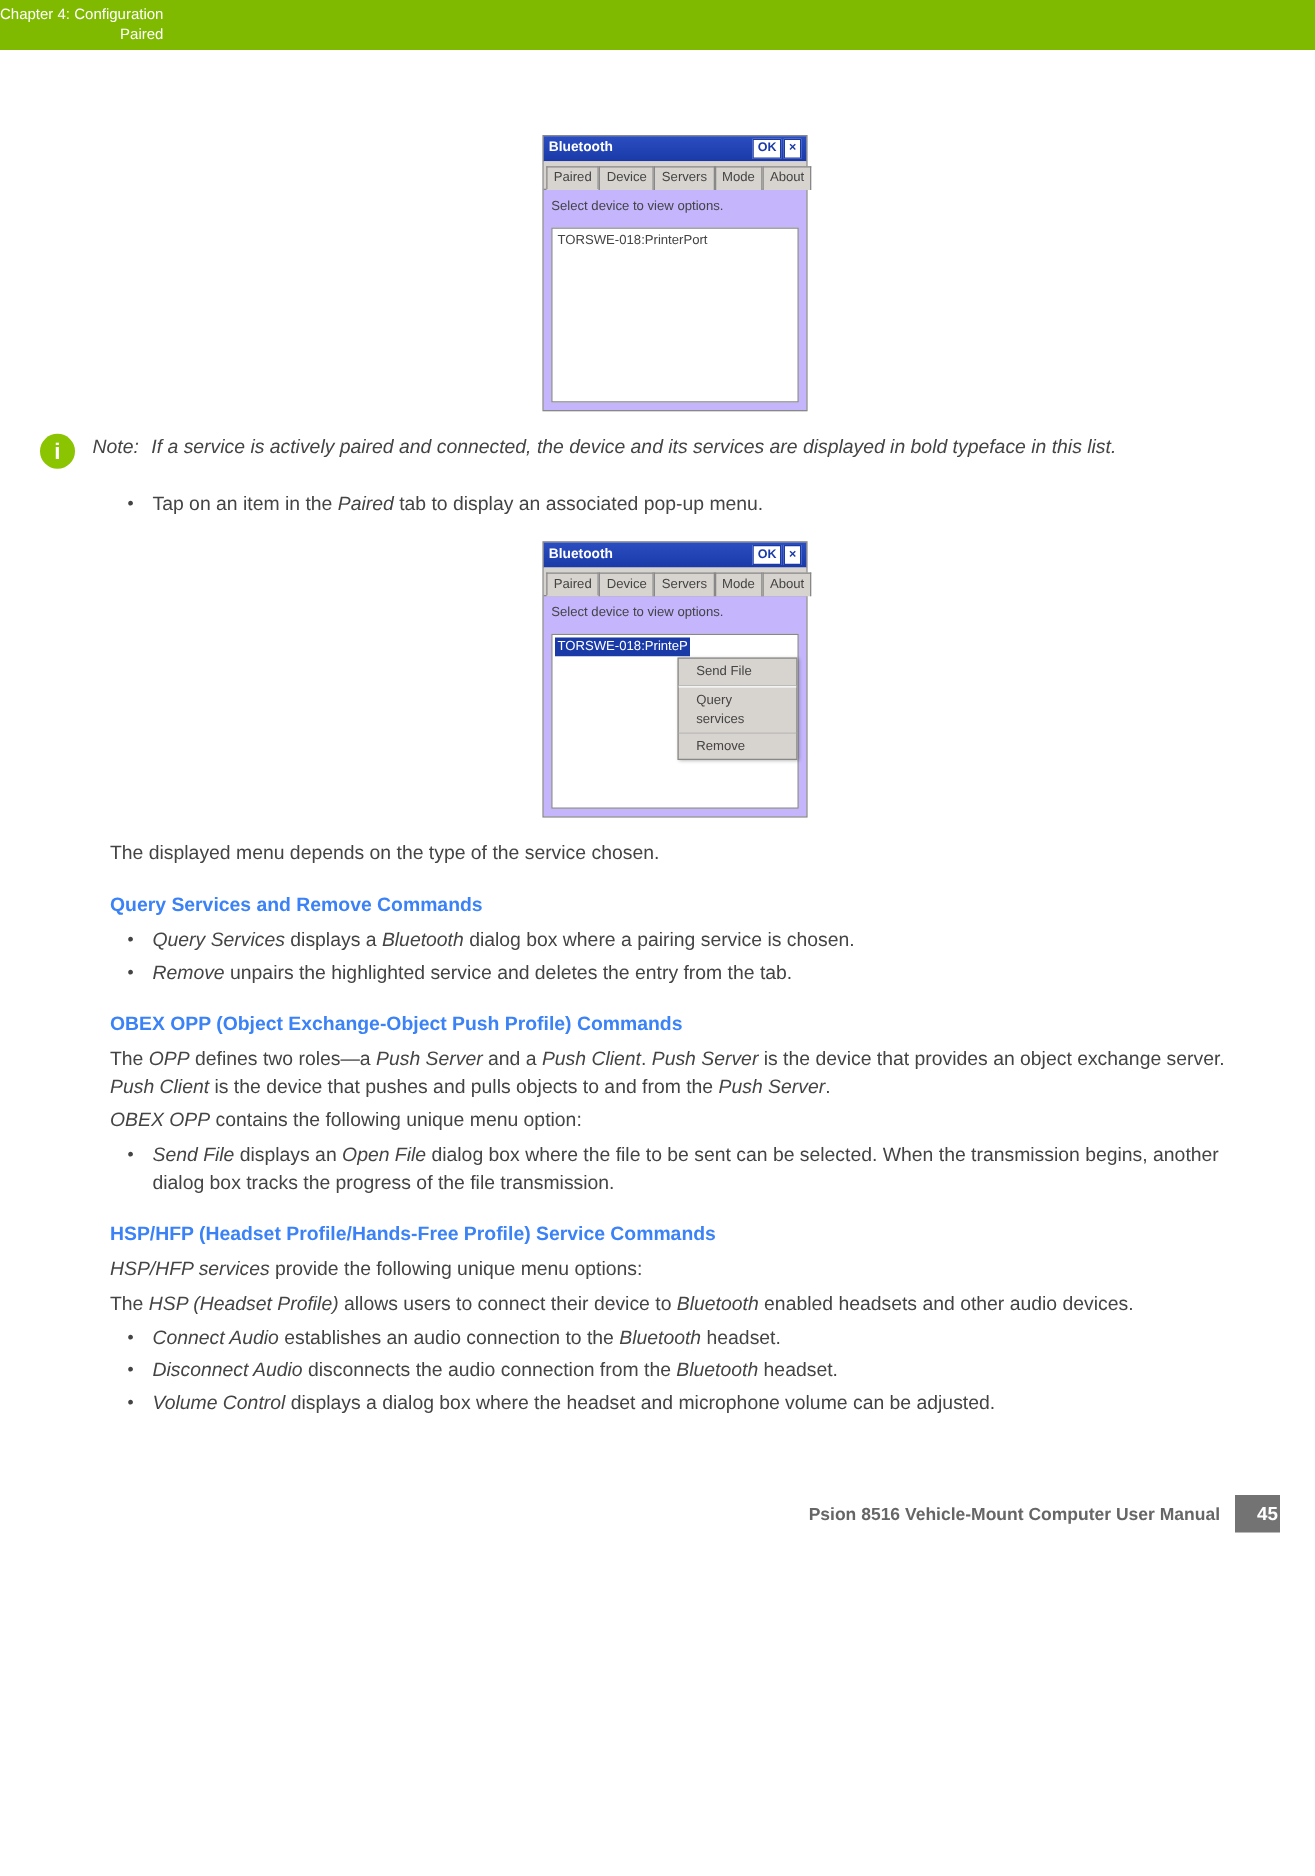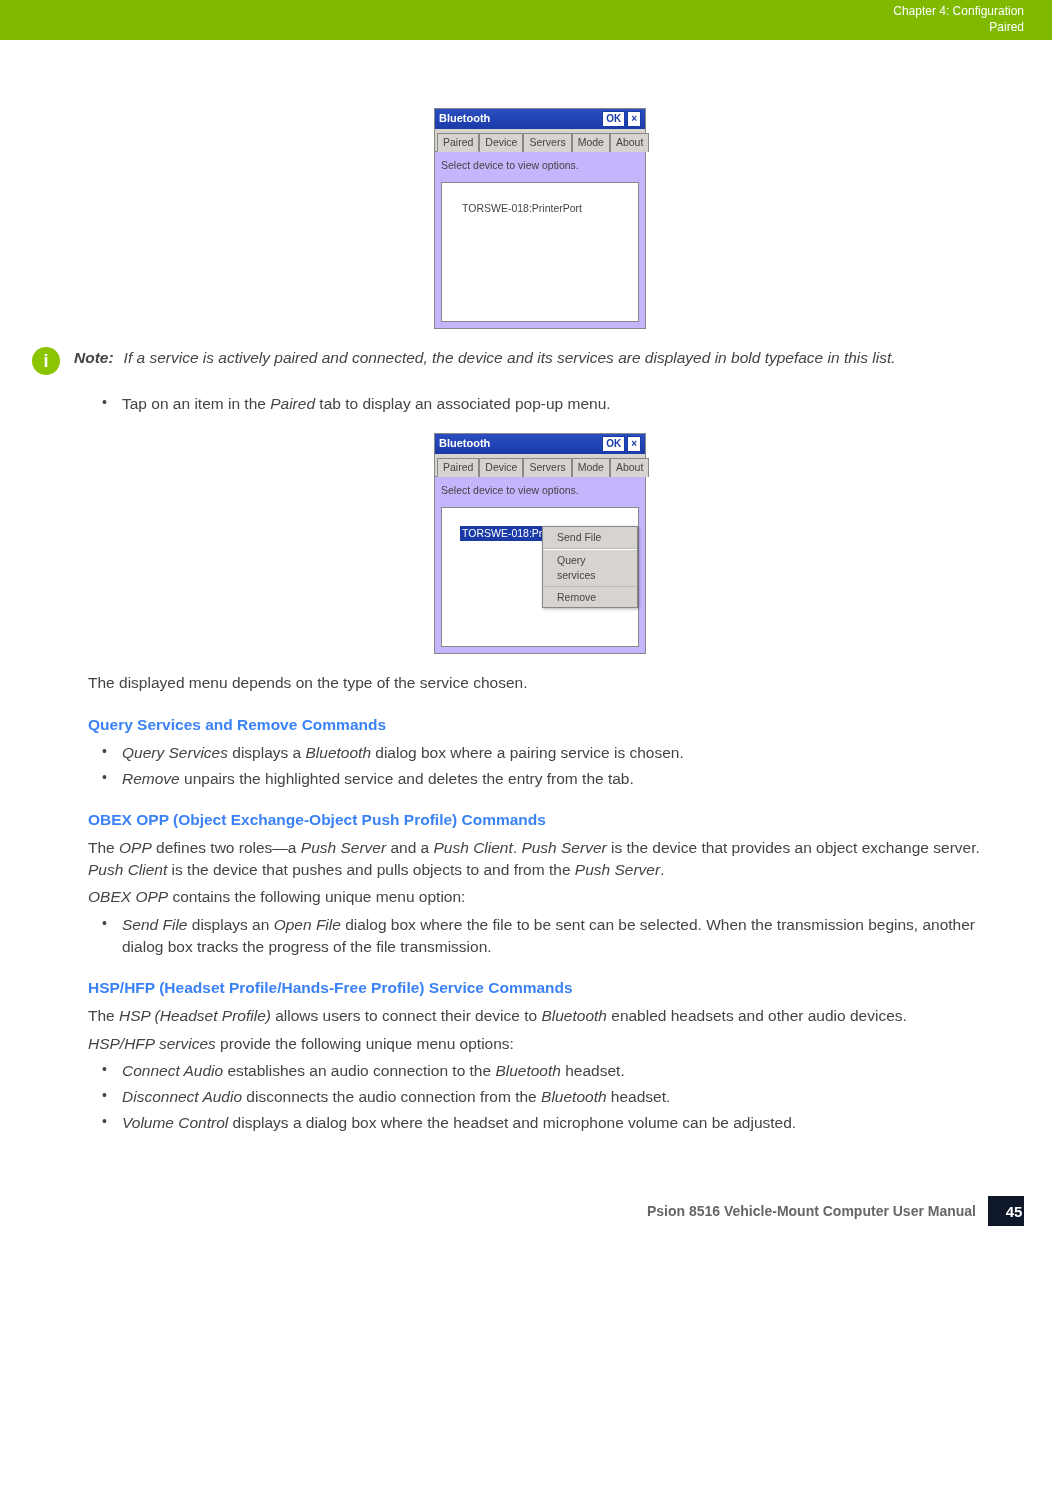--- a/index.html
+++ b/index.html
@@ -1,48 +1,48 @@
 <!DOCTYPE html>
 <html><head>
 <meta charset="utf-8">
 <style>
   * { box-sizing: border-box; margin: 0; padding: 0; }
   body { background: #fff; font-family: "Segoe UI", Arial, sans-serif; color: #333; width: 1052px; }
-  .topbar { height: 40px; background: #7fba00; display: flex; align-items: center; justify-content: flex-end; padding-right: 28px; }
+  .topbar { height: 40px; background: #7fba00; display: flex; align-items: center; justify-content: flex-start; padding-right: 28px; }
   .topbar-text { text-align: right; font-size: 12px; color: #fff; line-height: 1.3; }
   .content { padding: 50px 60px 0 88px; font-size: 15.5px; line-height: 1.4; color: #444; }
   .screenshot { display: block; margin: 18px auto; width: 212px; border: 1px solid #888; background: #d7d3ce; }
   .ss-title { background: linear-gradient(#2a4dc0,#1a3aa8); color: #fff; font-size: 11px; font-weight: bold; padding: 2px 4px; display:flex; align-items:center; justify-content:space-between; font-family: Tahoma, sans-serif;}
   .ss-title-btns { display:flex; gap:2px;}
   .ss-btn { background:#fff; color:#1a3aa8; font-size:10px; font-weight:bold; padding:0 3px; border:1px solid #1a3aa8; font-family:Tahoma,sans-serif;}
   .ss-tabs { display:flex; background:#d7d3ce; font-size:10.5px; font-family:Tahoma,sans-serif; padding:3px 2px 0 2px; gap:0;}
   .ss-tab { border:1px solid #888; border-bottom:none; padding:1px 5px; background:#d7d3ce; position:relative; top:1px;}
   .ss-tab.active { background:#d7d3ce; border-bottom:1px solid #d7d3ce;}
   .ss-body { border-top:1px solid #888; padding:6px; background:#c4b5fd;}
   .ss-instr { font-size:10.5px; font-family:Tahoma,sans-serif; margin-bottom:10px;}
-  .ss-list { background:#fff; border:1px solid #888; height:140px; font-size:10.5px; font-family:Tahoma,sans-serif; padding:18px; position:relative;}
+  .ss-list { background:#fff; border:1px solid #888; height:140px; font-size:10.5px; font-family:Tahoma,sans-serif; padding:2px; position:relative;}
   .ss-list-item { padding:0 2px;}
   .ss-list-item.sel { background:#1a3aa8; color:#fff; display:inline-block;}
   .ss-popup { position:absolute; left:100px; top:18px; background:#d7d3ce; border:1px solid #888; box-shadow:1px 1px 3px rgba(0,0,0,.3); font-size:10.5px;}
   .ss-popup-item { padding:3px 14px; border-bottom:1px solid #bbb;}
   .ss-popup-item.last { border-bottom:none;}
   .ss-popup-item.sep { border-top:1px solid #fff;}
   p { margin: 6px 0; }
   .note-row { display:flex; gap:14px; margin:14px 0 18px -56px; align-items:flex-start;}
   .note-icon { width:28px; height:28px; border-radius:50%; background:#8bc400; color:#fff; font-weight:bold; font-size:18px; display:flex; align-items:center; justify-content:center; flex-shrink:0;}
   .note-body { font-style:italic; font-size:15.5px; display:flex; gap:10px;}
-  .note-label { font-weight:bold; flex-shrink:0;}
+  .note-label { font-weight:normal; flex-shrink:0;}
   ul.bullets { list-style:none; padding:0; margin:6px 0;}
   ul.bullets > li { position:relative; padding-left:34px; margin:4px 0;}
   ul.bullets > li::before { content:"•"; position:absolute; left:14px; top:0; font-size:14px;}
   .heading { font-weight:bold; color:#3b82f6; margin-top:20px; margin-bottom:4px; font-size:15.5px;}
   em, .ital { font-style:italic;}
   .footer { margin-top:63px; padding:0 28px 24px 0; display:flex; justify-content:flex-end; align-items:center; gap:12px;}
   .footer-text { font-size:14px; font-weight:bold; color:#666;}
-  .pgnum { background:#0f172a; color:#fff; font-weight:bold; width:36px; height:30px; display:flex; align-items:center; justify-content:center; font-size:15px;padding-left:16px;}
+  .pgnum { background:#737373; color:#fff; font-weight:bold; width:36px; height:30px; display:flex; align-items:center; justify-content:center; font-size:15px;padding-left:16px;}
 </style>
 </head>
 <body>
 
 <div class="topbar">
   <div class="topbar-text">
     <div>Chapter 4:  Configuration</div>
     <div>Paired</div>
   </div>
 </div>
@@ -124,22 +124,22 @@
   </ul>
 
   <div class="heading">OBEX OPP (Object Exchange-Object Push Profile) Commands</div>
   <p><span>The </span><em>OPP</em><span> defines two roles—a </span><em>Push Server</em><span> and a </span><em>Push Client</em><span>. </span><em>Push Server</em><span> is the device that provides an object exchange server. </span><em>Push Client</em><span> is the device that pushes and pulls objects to and from the </span><em>Push Server</em><span>.</span></p>
   <p><em>OBEX OPP</em><span> contains the following unique menu option:</span></p>
   <ul class="bullets">
     <li><em>Send File</em><span> displays an </span><em>Open File</em><span> dialog box where the file to be sent can be selected. When the transmission begins, another dialog box tracks the progress of the file transmission.</span></li>
   </ul>
 
   <div class="heading">HSP/HFP (Headset Profile/Hands-Free Profile) Service Commands</div>
+  <p><em>HSP/HFP services</em><span> provide the following unique menu options:</span></p>
   <p><span>The </span><em>HSP (Headset Profile)</em><span> allows users to connect their device to </span><em>Bluetooth</em><span> enabled headsets and other audio devices.</span></p>
-  <p><em>HSP/HFP services</em><span> provide the following unique menu options:</span></p>
   <ul class="bullets">
     <li><em>Connect Audio</em><span> establishes an audio connection to the </span><em>Bluetooth</em><span> headset.</span></li>
     <li><em>Disconnect Audio</em><span> disconnects the audio connection from the </span><em>Bluetooth</em><span> headset.</span></li>
     <li><em>Volume Control</em><span> displays a dialog box where the headset and microphone volume can be adjusted.</span></li>
   </ul>
 
 </div>
 
 <div class="footer">
   <span class="footer-text">Psion 8516 Vehicle-Mount Computer User Manual</span>

